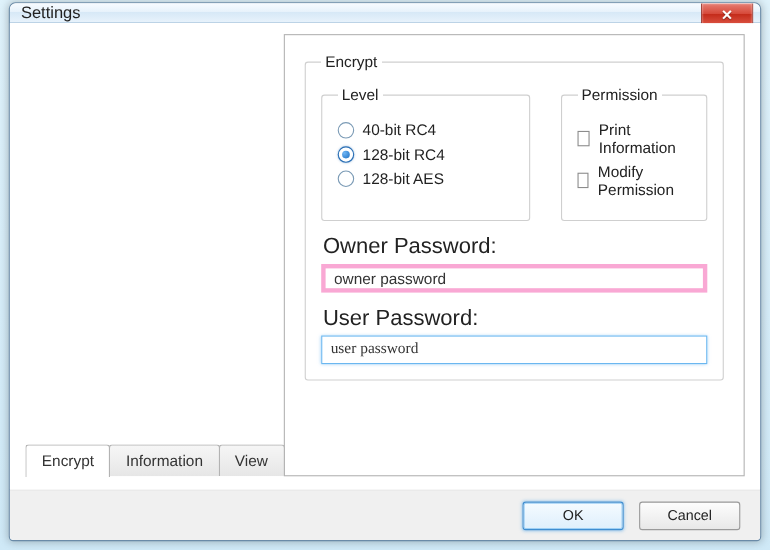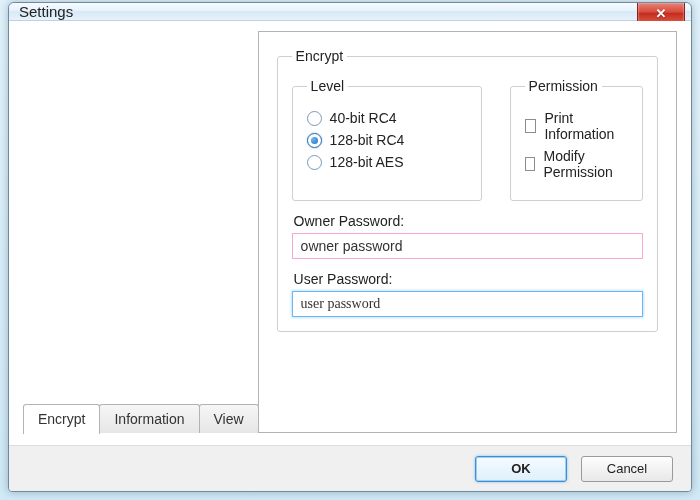--- a/index.html
+++ b/index.html
@@ -115,25 +115,25 @@
     cursor:pointer;
   }
   .check.checked {
     border-color:#2a6fb5;
     background: linear-gradient(#f2f8ff,#dbeeff);
   }
   .check.checked svg { display:block; }
   .check svg { display:none; width:11px; height:11px; }
   .check svg path { stroke:#1e6fc2; stroke-width:2.2; fill:none; }
 
-  .field-label { font-size:14px; color:#222; margin:12px 0 4px 2px; }
+  .field-label { font-size:20px; color:#222; margin:12px 0 4px 2px; }
   .text-input {
     width:100%;
     height:26px;
-    border:1px solid #f9a8d4;
+    border:4px solid #f9a8d4;
     padding:3px 8px;
     font-size:14px;
     color:#333;
     outline:none;
     background:#fff;
   }
   .text-input.focused {
     border:1px solid #6bb7f0;
     box-shadow:0 0 3px rgba(80,170,240,.6);
     font-family:Liberation Serif, serif;
@@ -154,21 +154,20 @@
     border-radius:3px;
     background: linear-gradient(#fdfdfd,#e8e8e8);
     font-size:13px; color:#222;
     cursor:pointer;
     display:flex; align-items:center; justify-content:center;
   }
   .btn.default {
     border:1px solid #3e8dd0;
     box-shadow:0 0 0 1px #9ed0f5 inset, 0 0 3px rgba(70,160,230,.6);
     background: linear-gradient(#f5fbff,#deeffc);
-    font-weight: bold;
   }
 </style>
 </head>
 <body>
 
 <div class="window">
 
   <div class="titlebar">
     <span class="title-text">Settings</span>
     <div class="win-controls">

